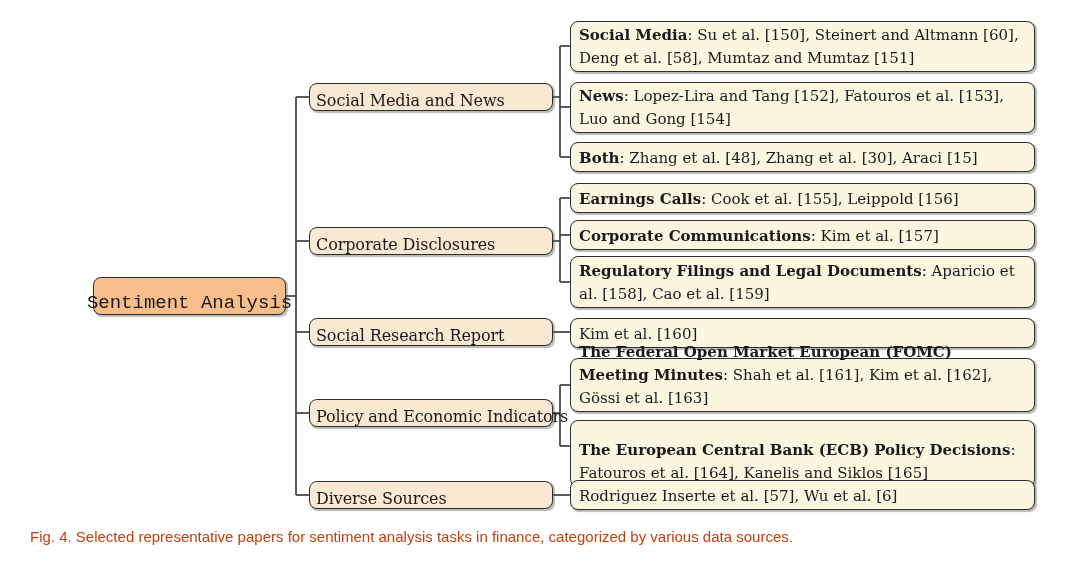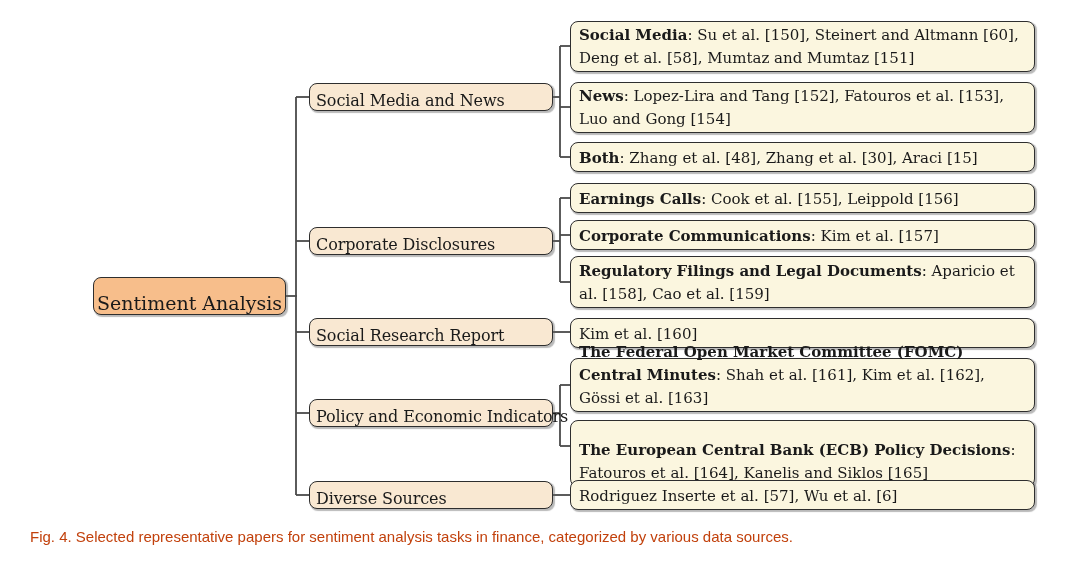--- a/index.html
+++ b/index.html
@@ -11,21 +11,21 @@
   .connectors line{stroke:var(--connector,#4a4a4a);stroke-width:1.8;}
   .node{
     position:absolute;box-sizing:border-box;
     border:1.6px solid var(--border,#2e2e2e);border-radius:8px;
     display:flex;align-items:flex-end;
     box-shadow:1.5px 1.6px 1px rgba(100,100,100,.45);
   }
   .root{
     left:93px;top:277px;width:193px;height:38px;
     background:var(--root-fill,#f8be88);
-    font-size:19px;padding:0 5px;justify-content:center;white-space:nowrap;
+    font-size:19px;padding:0 5px;justify-content:center;white-space:nowrap;font-family:Liberation Mono, monospace;
   }
   .cat{
     left:309px;width:244px;height:28px;
     background:var(--category-fill,#f9e8d2);
     font-size:16px;padding:0 6px;letter-spacing:-0.1px;white-space:nowrap;
   }
   .c1{top:83px}.c2{top:227px}.c3{top:318px}.c4{top:399px}.c5{top:481px}
   .leaf{
     left:570px;width:465px;
     background:var(--leaf-fill,#fbf6df);
@@ -122,21 +122,21 @@
   <div class="node leaf lf5">
     <p><b>Corporate Communications</b><span>: Kim et al. [157]</span></p>
   </div>
   <div class="node leaf lf6">
     <p><b>Regulatory Filings and Legal Documents</b><span>: Aparicio et al. [158], Cao et al. [159]</span></p>
   </div>
   <div class="node leaf lf7">
     <p><b></b><span>Kim et al. [160]</span></p>
   </div>
   <div class="node leaf lf8">
-    <p><b>The Federal Open Market Committee (FOMC) Central Minutes</b><span>: Shah et al. [161], Kim et al. [162], Gössi et al. [163]</span></p>
+    <p><b>The Federal Open Market European (FOMC) Meeting Minutes</b><span>: Shah et al. [161], Kim et al. [162], Gössi et al. [163]</span></p>
   </div>
   <div class="node leaf lf9">
     <p><b>The European Central Bank (ECB) Policy Decisions</b><span>: Fatouros et al. [164], Kanelis and Siklos [165]</span></p>
   </div>
   <div class="node leaf lf10">
     <p><b></b><span>Rodriguez Inserte et al. [57], Wu et al. [6]</span></p>
   </div>
 
   <div class="caption">Fig. 4. Selected representative papers for sentiment analysis tasks in finance, categorized by various data sources.</div>
 

